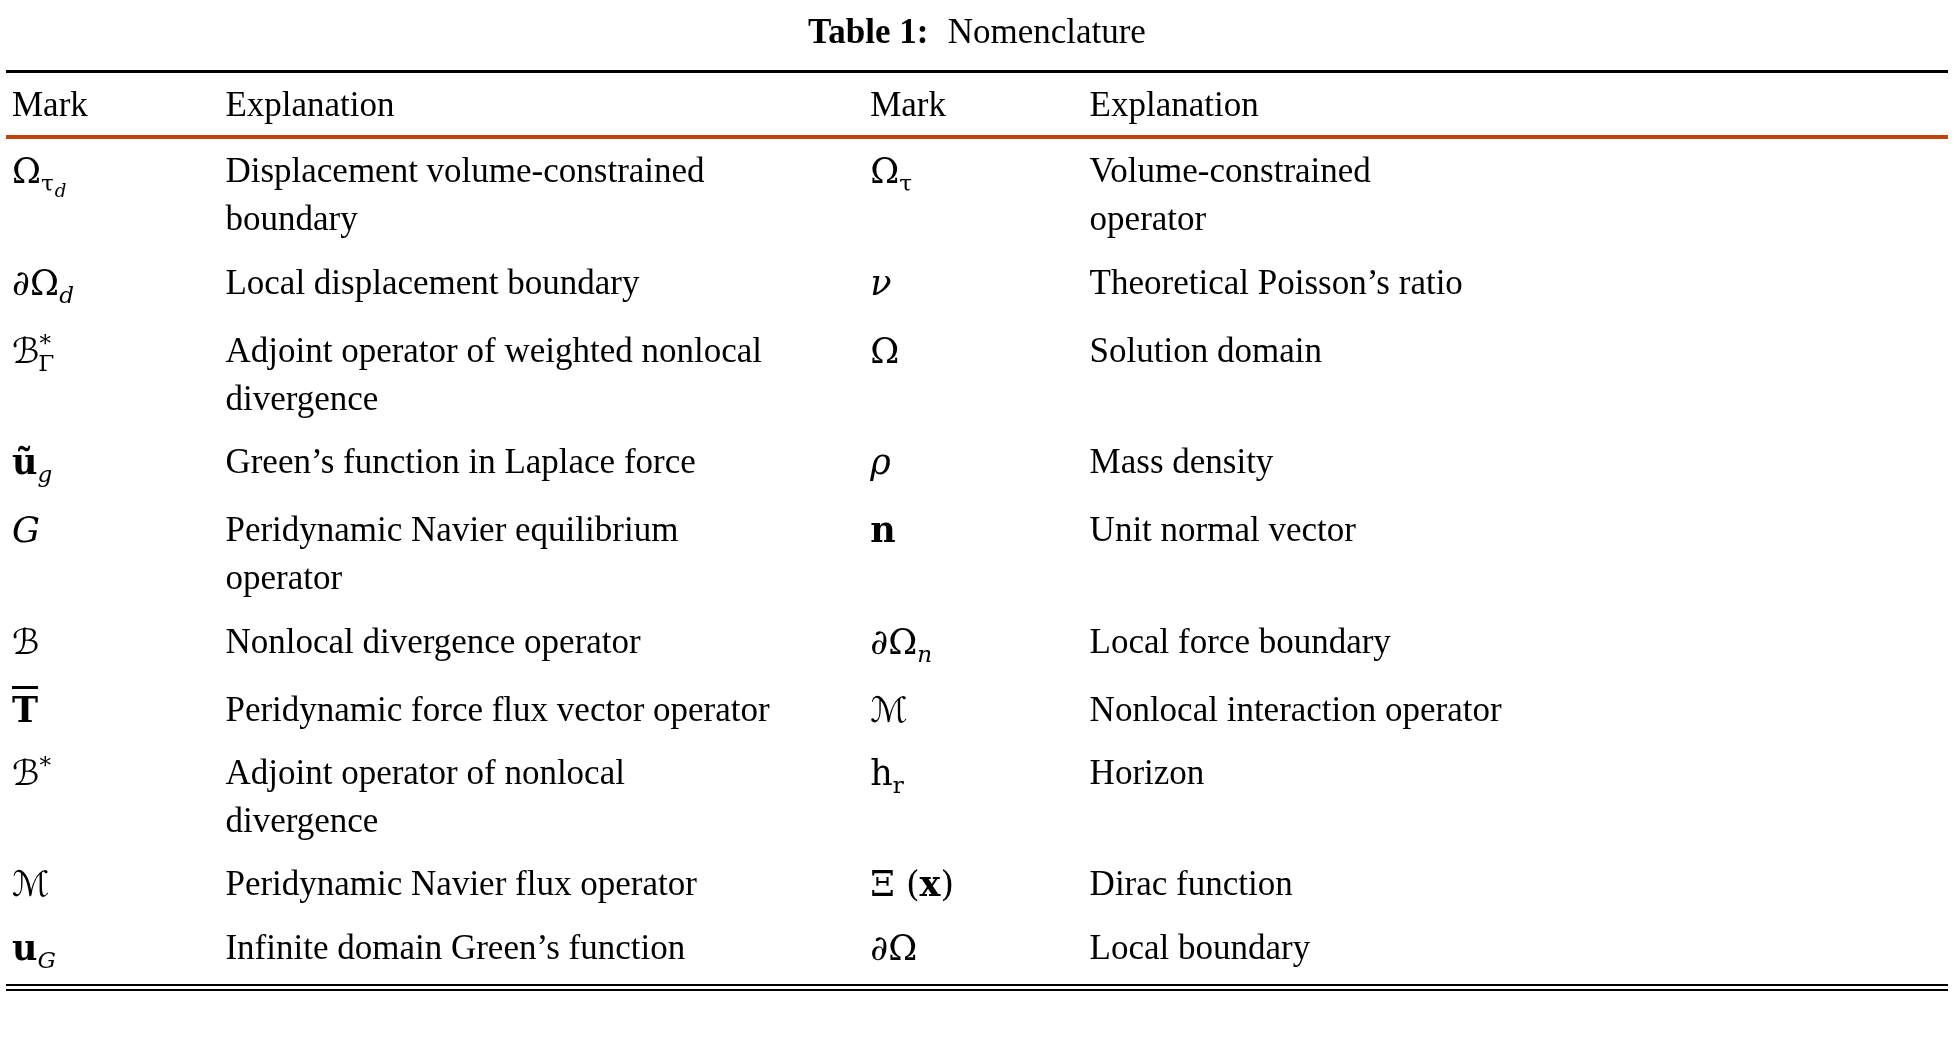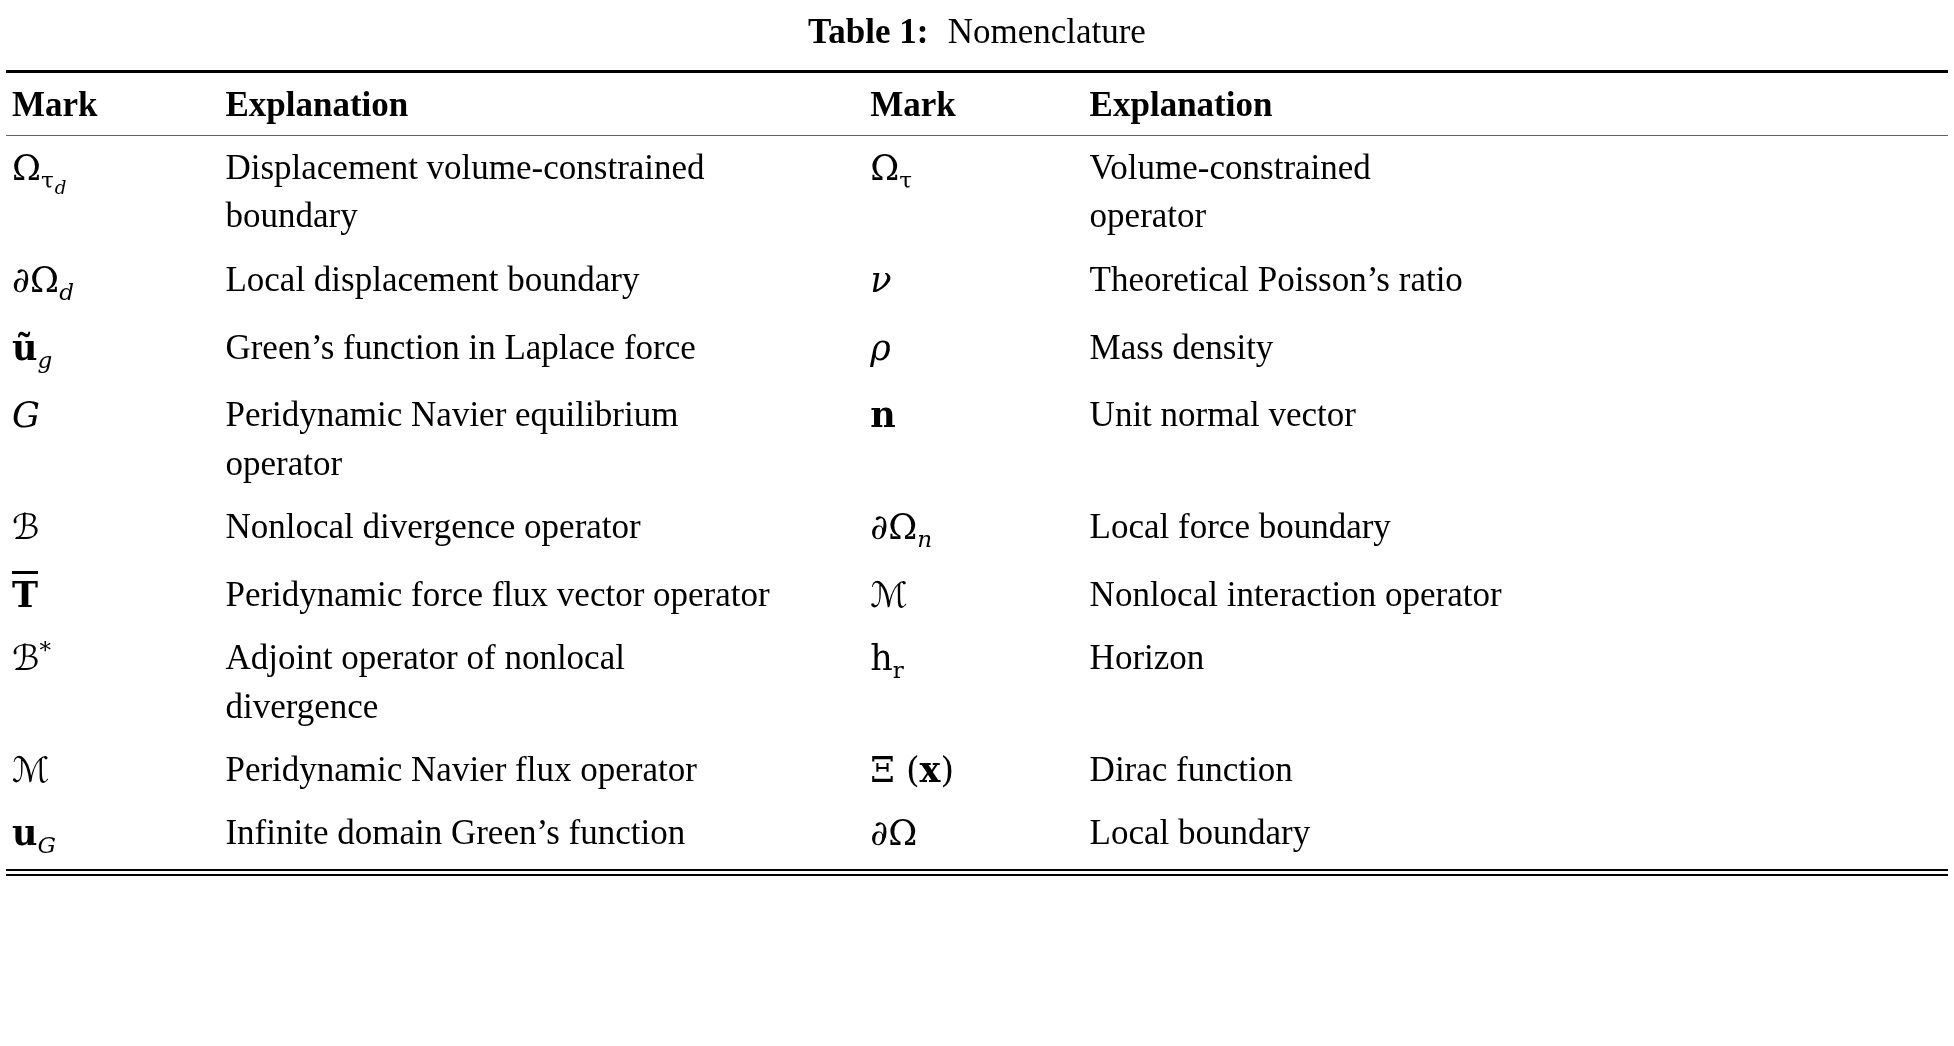--- a/index.html
+++ b/index.html
@@ -32,24 +32,24 @@
     border-bottom: 7px double #000;
     font-size: 35px;
   }
   col.c-mark1 { width: 11.3%; }
   col.c-expl1 { width: 33.2%; }
   col.c-mark2 { width: 11.3%; }
   col.c-expl2 { width: 44.2%; }
 
   th {
     text-align: left;
-    font-weight: bold;
+    font-weight: normal;
     font-size: 35px;
     padding: 12px 0 10px 0;
-    border-bottom: 1px solid #c2410c;
+    border-bottom: 4px solid #c2410c;
   }
   th.first, td.first { padding-left: 6px; }
 
   td {
     vertical-align: top;
     padding: 8px 0 7px 0;
     line-height: 1.38;
   }
   td.expl { white-space: pre-line; }
   td.mark {
@@ -99,20 +99,27 @@
           <td class="expl">Volume-constrained
 operator</td>
         </tr>
         <tr>
           <td class="mark first"><span>∂Ω</span><span class="sub1 i">d</span></td>
           <td class="expl">Local displacement boundary</td>
           <td class="mark"><span class="i">ν</span></td>
           <td class="expl">Theoretical Poisson’s ratio</td>
         </tr>
         <tr>
+          <td class="mark first"><span>ℬ</span><span class="sup">*</span><span class="sub1">Γ</span></td>
+          <td class="expl">Adjoint operator of weighted nonlocal
+divergence</td>
+          <td class="mark"><span>Ω</span></td>
+          <td class="expl">Solution domain</td>
+        </tr>
+        <tr>
           <td class="mark first"><span class="b">ũ</span><span class="sub1 i">g</span></td>
           <td class="expl">Green’s function in Laplace force</td>
           <td class="mark"><span class="i">ρ</span></td>
           <td class="expl">Mass density</td>
         </tr>
         <tr>
           <td class="mark first"><span class="scr">G</span></td>
           <td class="expl">Peridynamic Navier equilibrium
 operator</td>
           <td class="mark"><span class="b">n</span></td>

